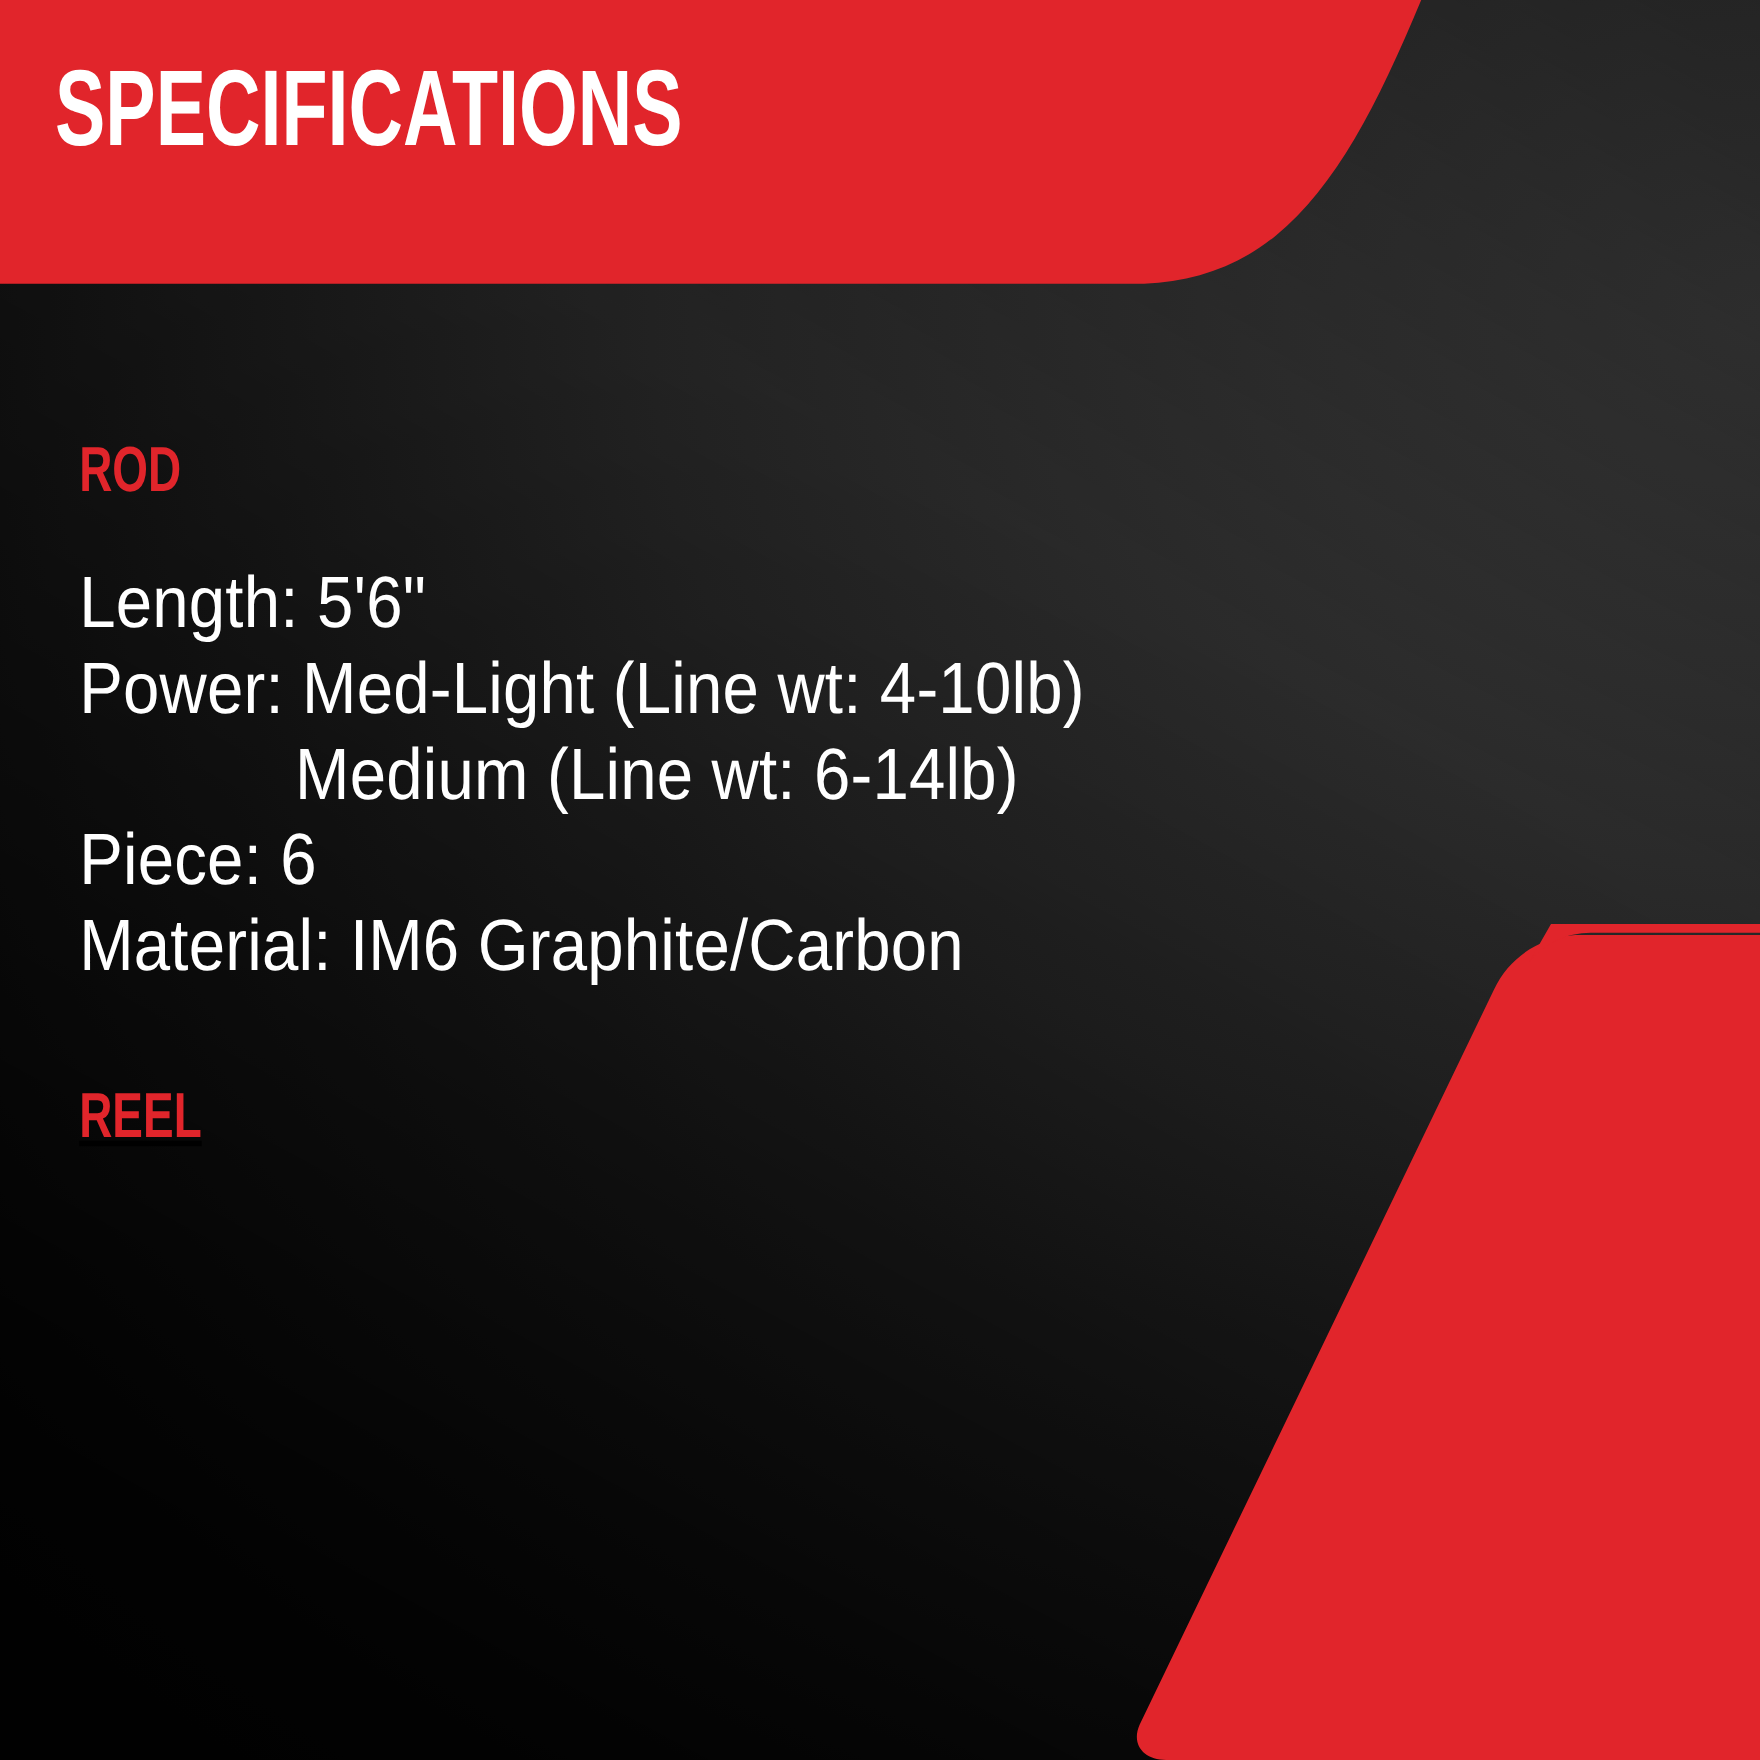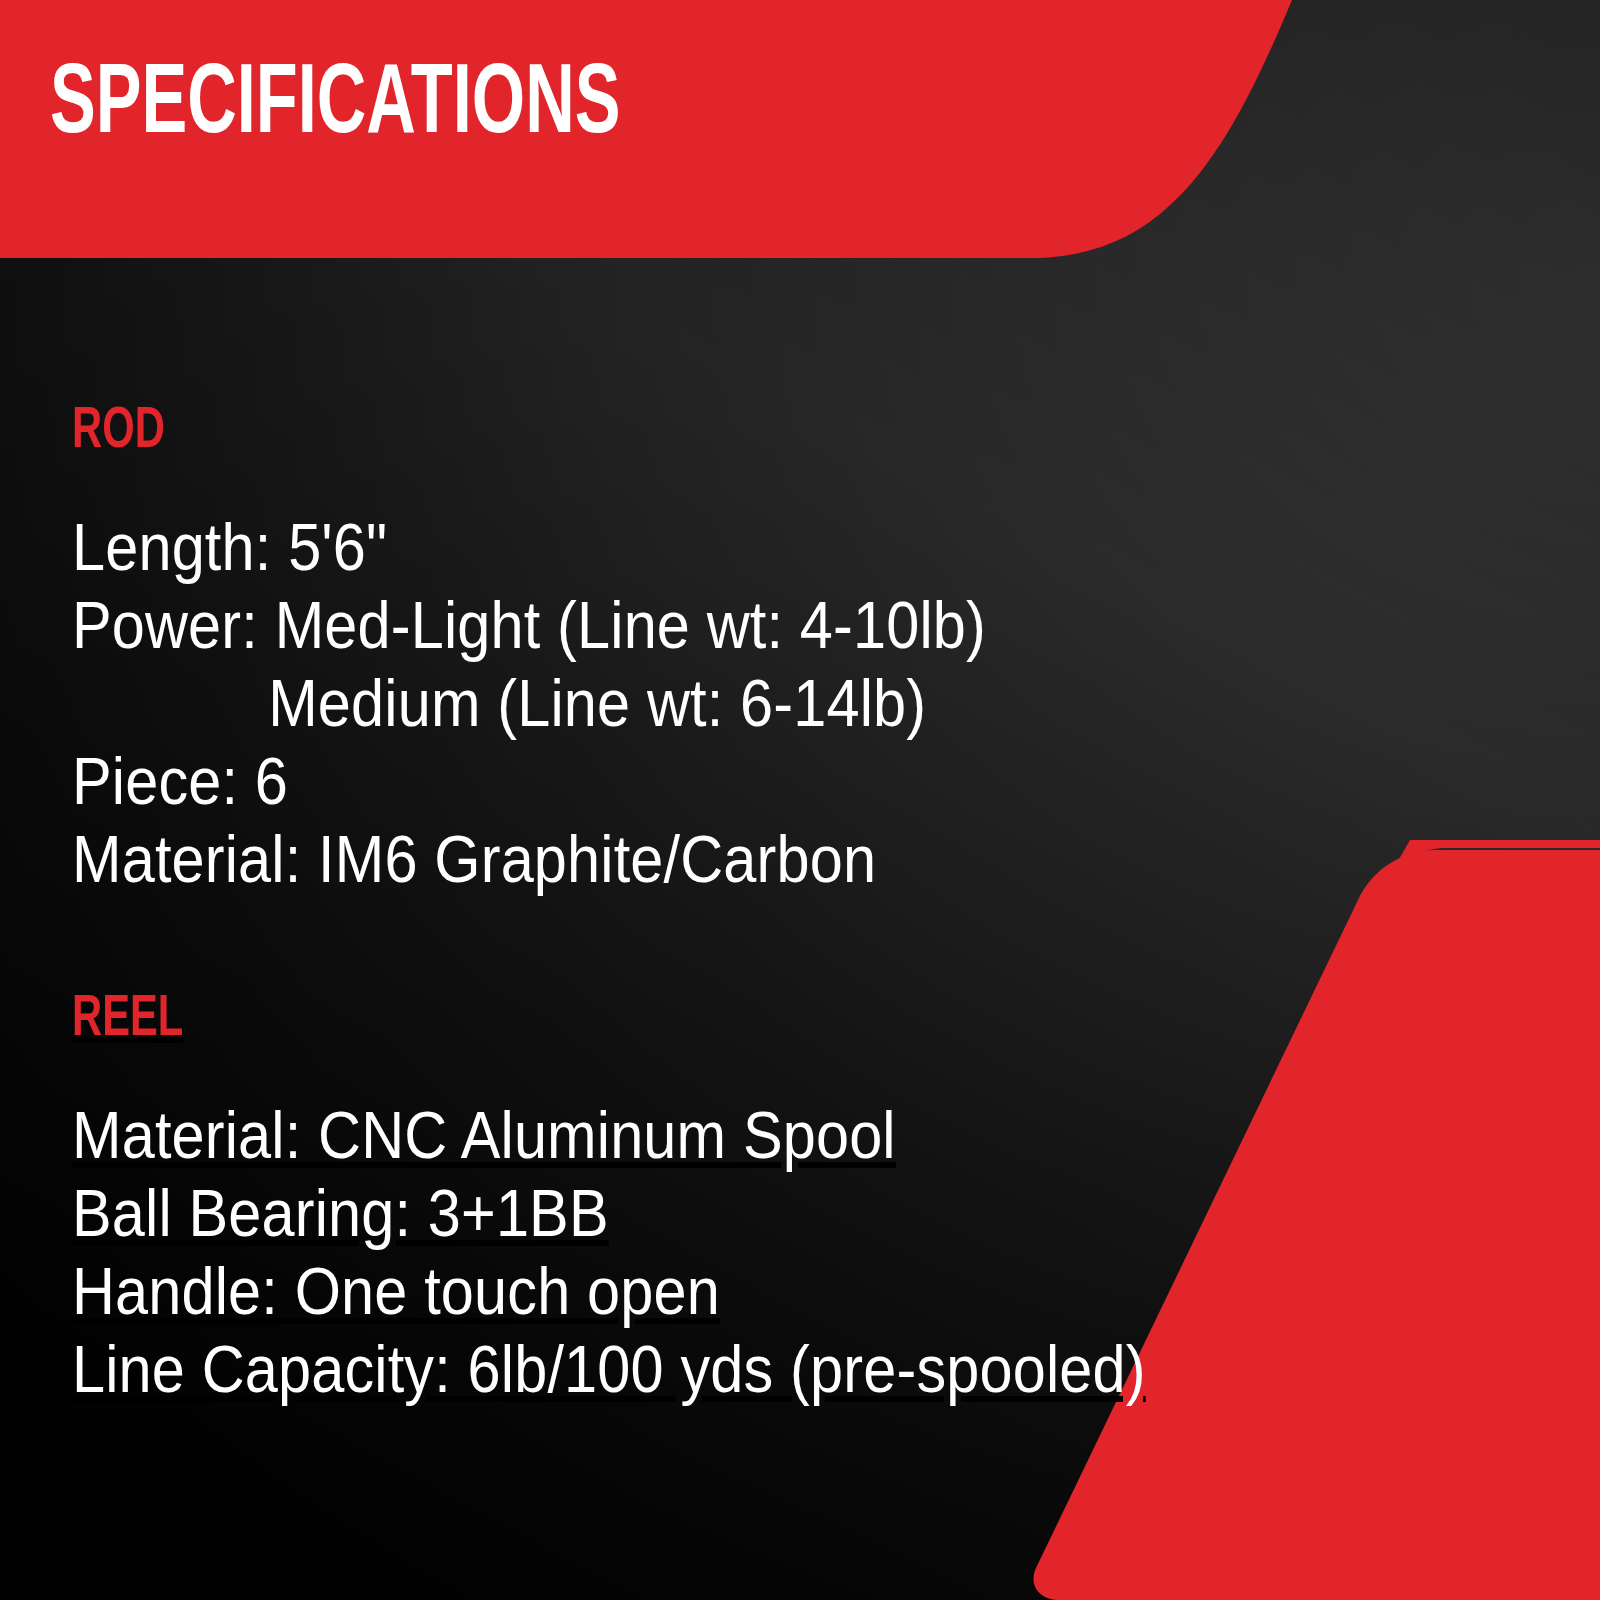--- a/index.html
+++ b/index.html
@@ -122,22 +122,16 @@
         <li class="spec-line">Length: 5'6"</li>
         <li class="spec-line">Power: Med-Light (Line wt: 4-10lb)</li>
         <li class="spec-line indent">Medium (Line wt: 6-14lb)</li>
         <li class="spec-line">Piece: 6</li>
         <li class="spec-line">Material: IM6 Graphite/Carbon</li>
       </ul>
     </div>
 
     <div class="section section-reel">
       <div class="section-heading">REEL</div>
-      <ul class="spec-list">
-        <li class="spec-line">Material: CNC Aluminum Spool</li>
-        <li class="spec-line">Ball Bearing: 3+1BB</li>
-        <li class="spec-line">Handle: One touch open</li>
-        <li class="spec-line">Line Capacity: 6lb/100 yds (pre-spooled)</li>
-      </ul>
     </div>
 
   </div>
 </div>
 
 </body></html>

